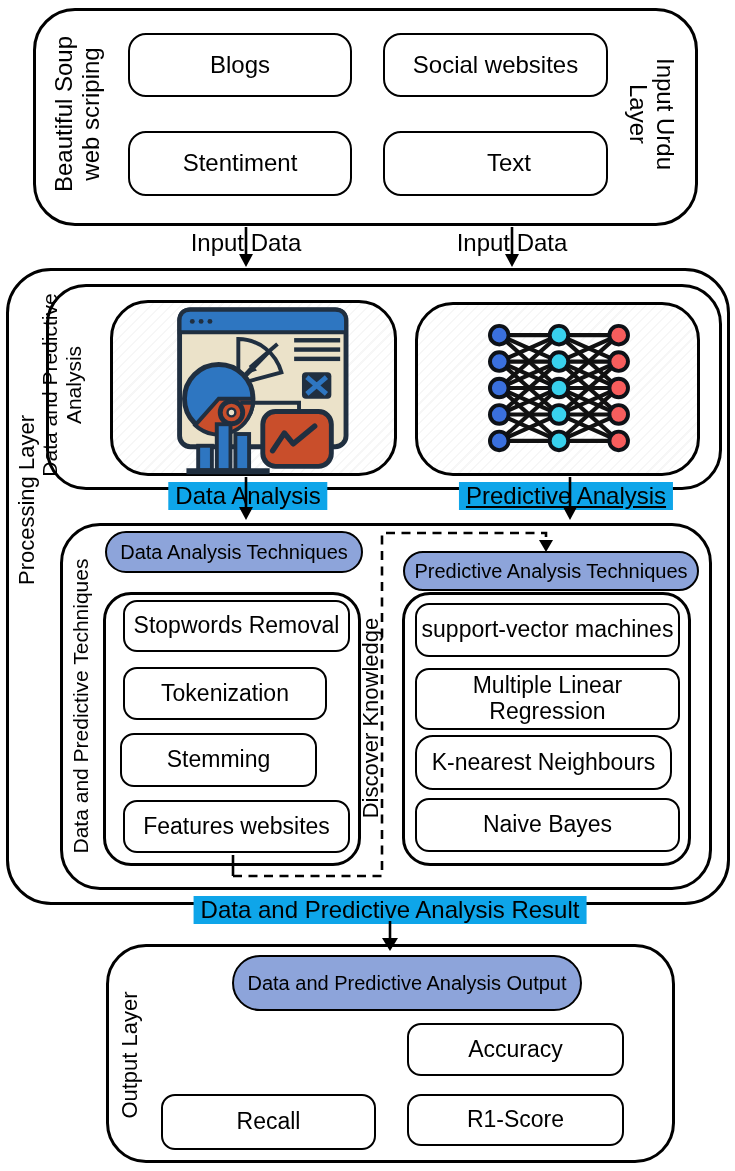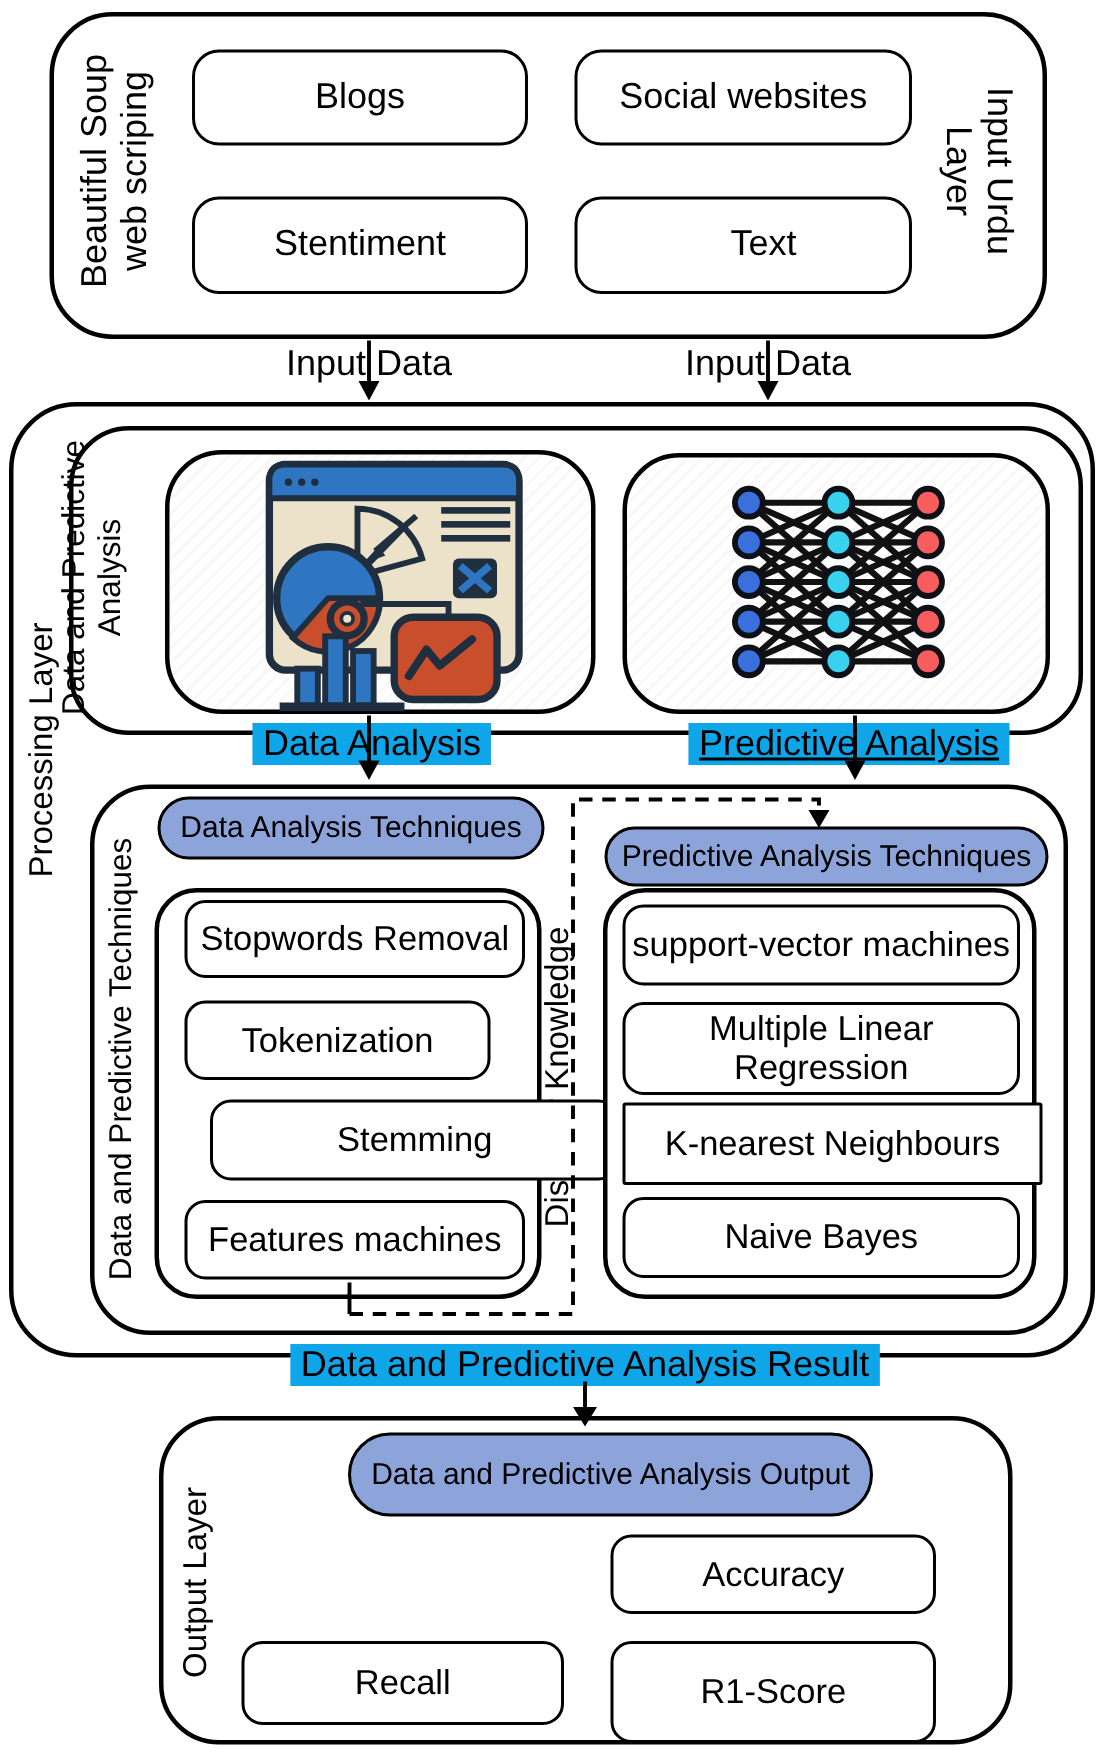--- a/index.html
+++ b/index.html
@@ -175,58 +175,58 @@
   <div class="pill t20" style="left:105px;top:531px;width:258px;height:42px;">
       <span>Data Analysis Techniques</span>
     </div>
   <div class="frame" style="left:103px;top:592px;width:258px;height:274px;border-radius:28px;"></div>
   <div class="rbox t23" style="left:123px;top:600px;width:227px;height:52px;border-radius:14px;">
       <span>Stopwords Removal</span>
     </div>
   <div class="rbox t23" style="left:123px;top:667px;width:204px;height:53px;border-radius:14px;">
       <span>Tokenization</span>
     </div>
-  <div class="rbox t23" style="left:140px;top:733px;width:273px;height:54px;border-radius:14px;">
+  <div class="rbox t23" style="left:120px;top:733px;width:197px;height:54px;border-radius:14px;">
       <span>Stemming</span>
     </div>
   <div class="rbox t23" style="left:123px;top:800px;width:227px;height:53px;border-radius:14px;">
-      <span>Features machines</span>
+      <span>Features websites</span>
     </div>
 
   <div class="pill t20" style="left:403px;top:551px;width:296px;height:40px;">
       <span>Predictive Analysis Techniques</span>
     </div>
   <div class="frame" style="left:402px;top:592px;width:289px;height:274px;border-radius:28px;"></div>
   <div class="rbox t23" style="left:415px;top:603px;width:265px;height:54px;border-radius:14px;">
       <span>support-vector machines</span>
     </div>
   <div class="rbox t23" style="left:415px;top:668px;width:265px;height:62px;border-radius:14px;padding:0 30px;">
       <span>Multiple Linear Regression</span>
     </div>
-  <div class="rbox t23" style="left:415px;top:735px;width:280px;height:55px;border-radius:2px;">
+  <div class="rbox t23" style="left:415px;top:735px;width:257px;height:55px;border-radius:18px;">
       <span>K-nearest Neighbours</span>
     </div>
   <div class="rbox t23" style="left:415px;top:798px;width:265px;height:54px;border-radius:14px;">
       <span>Naive Bayes</span>
     </div>
 
   <div class="htext t24 onborder" style="left:390px;top:910px;">Data and Predictive Analysis Result</div>
 
   <div class="frame" style="left:106px;top:944px;width:569px;height:219px;border-radius:40px;"></div>
   <div class="vtext t22" style="left:130px;top:1055px;">Output Layer</div>
   <div class="pill t20" style="left:232px;top:955px;width:350px;height:56px;">
       <span>Data and Predictive Analysis Output</span>
     </div>
   <div class="rbox t23" style="left:407px;top:1023px;width:217px;height:53px;border-radius:14px;">
       <span>Accuracy</span>
     </div>
   <div class="rbox t23" style="left:161px;top:1094px;width:215px;height:56px;border-radius:14px;">
       <span>Recall</span>
     </div>
-  <div class="rbox t23" style="left:407px;top:1094px;width:217px;height:68px;border-radius:14px;">
+  <div class="rbox t23" style="left:407px;top:1094px;width:217px;height:52px;border-radius:14px;">
       <span>R1-Score</span>
     </div>
 
   <svg id="overlay" width="735" height="1171" viewBox="0 0 735 1171">
     <g style="stroke:var(--line);" stroke-width="2.6" fill="none">
       <path d="M246 227 V255"></path>
       <path d="M512 227 V255"></path>
       <path d="M246 477 V508"></path>
       <path d="M570 477 V508"></path>
       <path d="M390 921 V939"></path>

